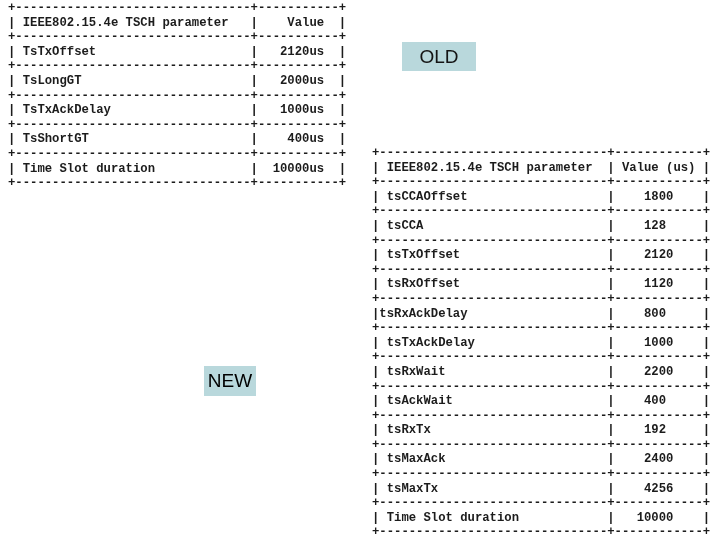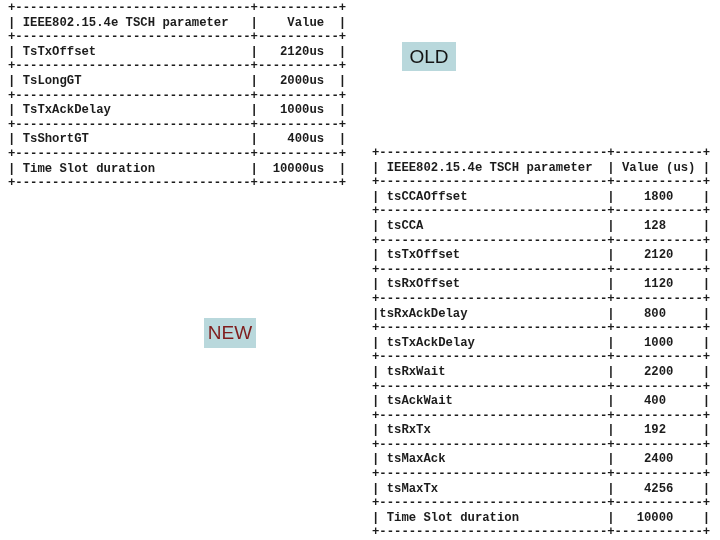--- a/index.html
+++ b/index.html
@@ -27,21 +27,21 @@
   .badge {
     position: absolute;
     display: flex;
     align-items: center;
     justify-content: center;
     font-family: "Liberation Sans", sans-serif;
     font-size: 19px;
     font-weight: 400;
     color: #141414;
   }
-  .badge-old { left: 402px; top: 42px;  width: 54px; height: 29px; }
+  .badge-old { left: 402px; top: 42px;  width: 74px; height: 29px; }
   .badge-new { left: 204px; top: 318px; width: 52px; height: 30px; }
 </style>
 </head>
 <body style="background: rgb(255, 255, 255);">
 
 <pre class="ascii-table ascii-old" style="color: rgb(28, 28, 28);">+--------------------------------+-----------+
 | IEEE802.15.4e TSCH parameter   |    Value  |
 +--------------------------------+-----------+
 | TsTxOffset                     |   2120us  |
 +--------------------------------+-----------+
@@ -51,21 +51,21 @@
 +--------------------------------+-----------+
 | TsShortGT                      |    400us  |
 +--------------------------------+-----------+
 | Time Slot duration             |  10000us  |
 +--------------------------------+-----------+</pre>
 
 <div class="badge badge-old" style="background: rgb(185, 216, 220); color: rgb(20, 20, 20);">
   <span>OLD</span>
 </div>
 
-<div class="badge badge-new" style="background: rgb(185, 216, 220); color: #7f1d1d;">
+<div class="badge badge-new" style="background: rgb(185, 216, 220); color: #000000; margin-top: 48px;">
   <span>NEW</span>
 </div>
 
 <pre class="ascii-table ascii-new" style="color: rgb(28, 28, 28);">+-------------------------------+------------+
 | IEEE802.15.4e TSCH parameter  | Value (us) |
 +-------------------------------+------------+
 | tsCCAOffset                   |    1800    |
 +-------------------------------+------------+
 | tsCCA                         |    128     |
 +-------------------------------+------------+

